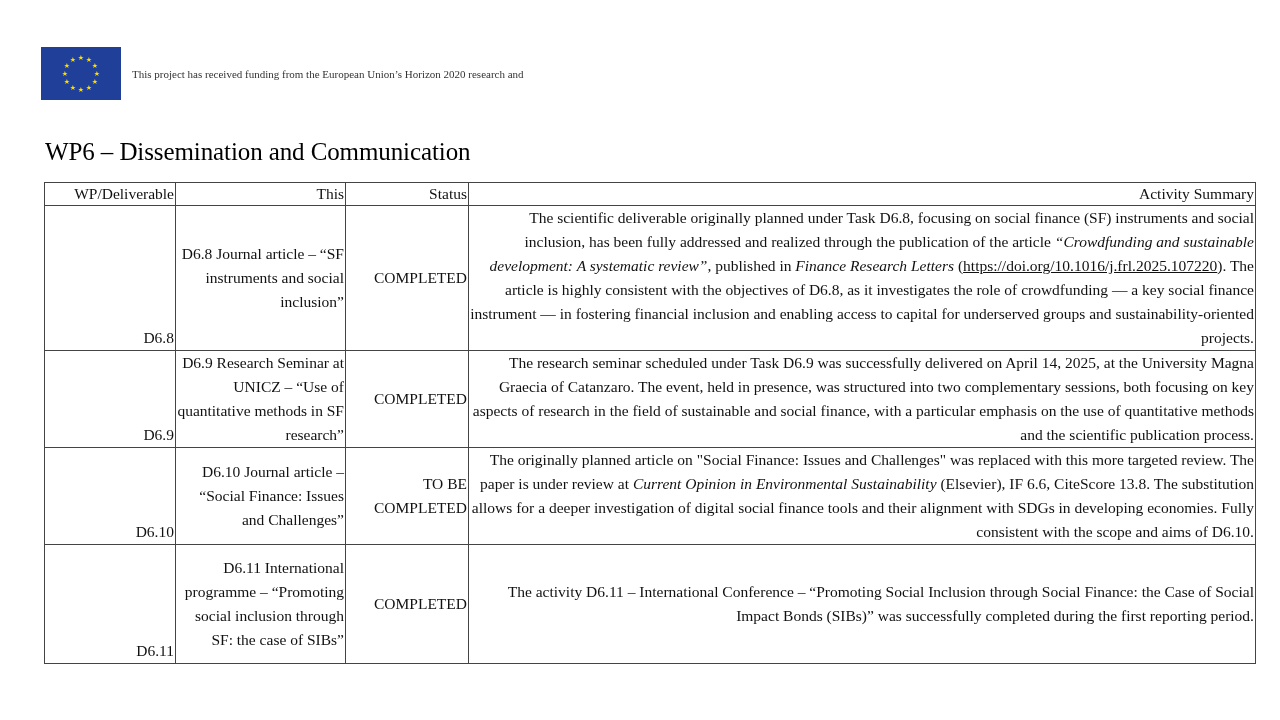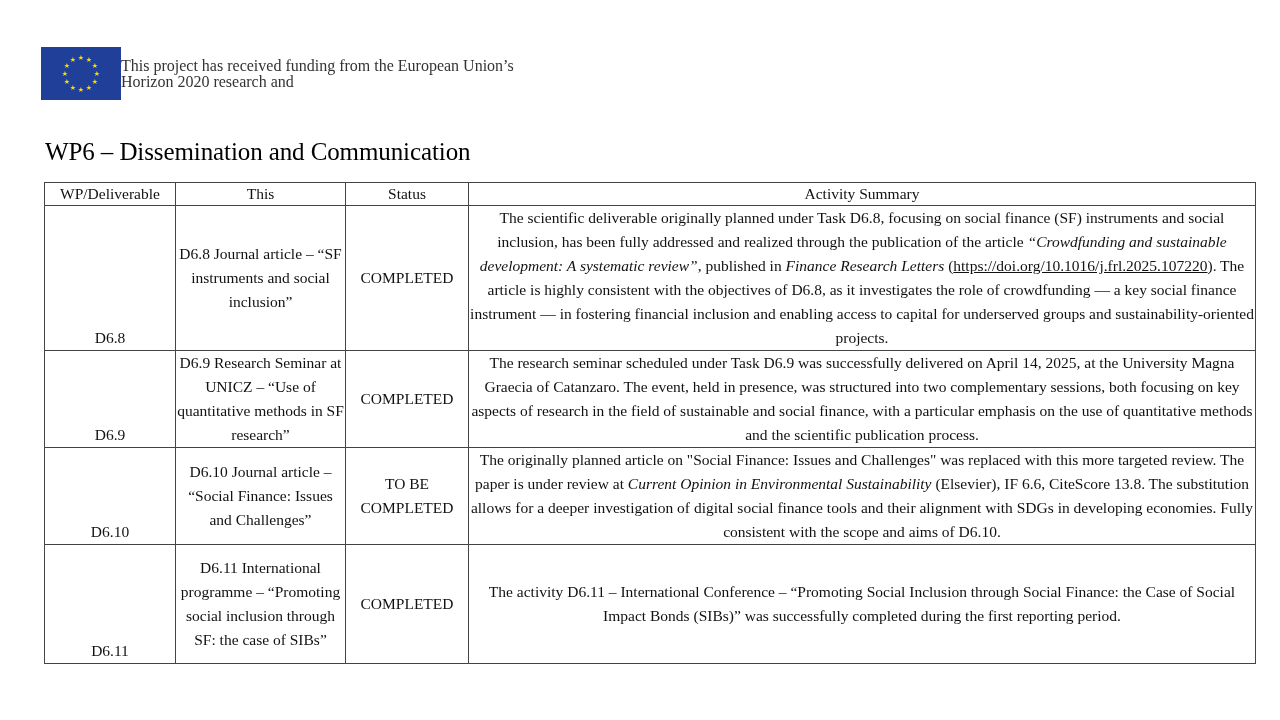--- a/index.html
+++ b/index.html
@@ -6,35 +6,35 @@
   body {
     width: 1280px; height: 720px; background: #ffffff; position: relative; overflow: hidden;
     font-family: "Liberation Serif", "DejaVu Serif", serif; color: #111111;
   }
   .banner { position: absolute; left: 41px; top: 47px; height: 53px; display: flex; align-items: center; }
   .eu-flag {
     width: 80px; height: 53px; background: #1f3f99; position: relative; flex: none;
   }
   .eu-flag svg { position: absolute; left: 0; top: 0; }
   .funding-text {
-    font-size: 16px; line-height: 16px; color: #333333;
+    margin-left: 11px; font-size: 11px; line-height: 16px; color: #333333;
     font-family: "Liberation Serif", serif; width: 440px;
   }
   .page-title {
     position: absolute; left: 45px; top: 138px; margin: 0;
     font-size: 25px; font-weight: normal; font-family: "Liberation Serif", serif; color: #000;
     letter-spacing: -0.1px;
   }
   table.wp-table {
     position: absolute; left: 44px; top: 182px; width: 1211px;
     border-collapse: collapse; table-layout: fixed;
     font-size: 15.5px; line-height: 24px;
   }
   table.wp-table td, table.wp-table th {
-    border: 1px solid #444444; padding: 0 1px; font-weight: normal; text-align: center;
+    border: 1px solid #444444; padding: 0 1px; font-weight: normal; text-align: right;
   }
   table.wp-table th { height: 22px; line-height: 22px; vertical-align: top; }
   col.c1 { width: 131px; }
   col.c2 { width: 170px; }
   col.c3 { width: 123px; }
   col.c4 { width: 787px; }
   td.id-cell { vertical-align: bottom; }
   td.title-cell { vertical-align: middle; }
   td.status-cell { vertical-align: middle; }
   td.summary-cell { vertical-align: middle; }

